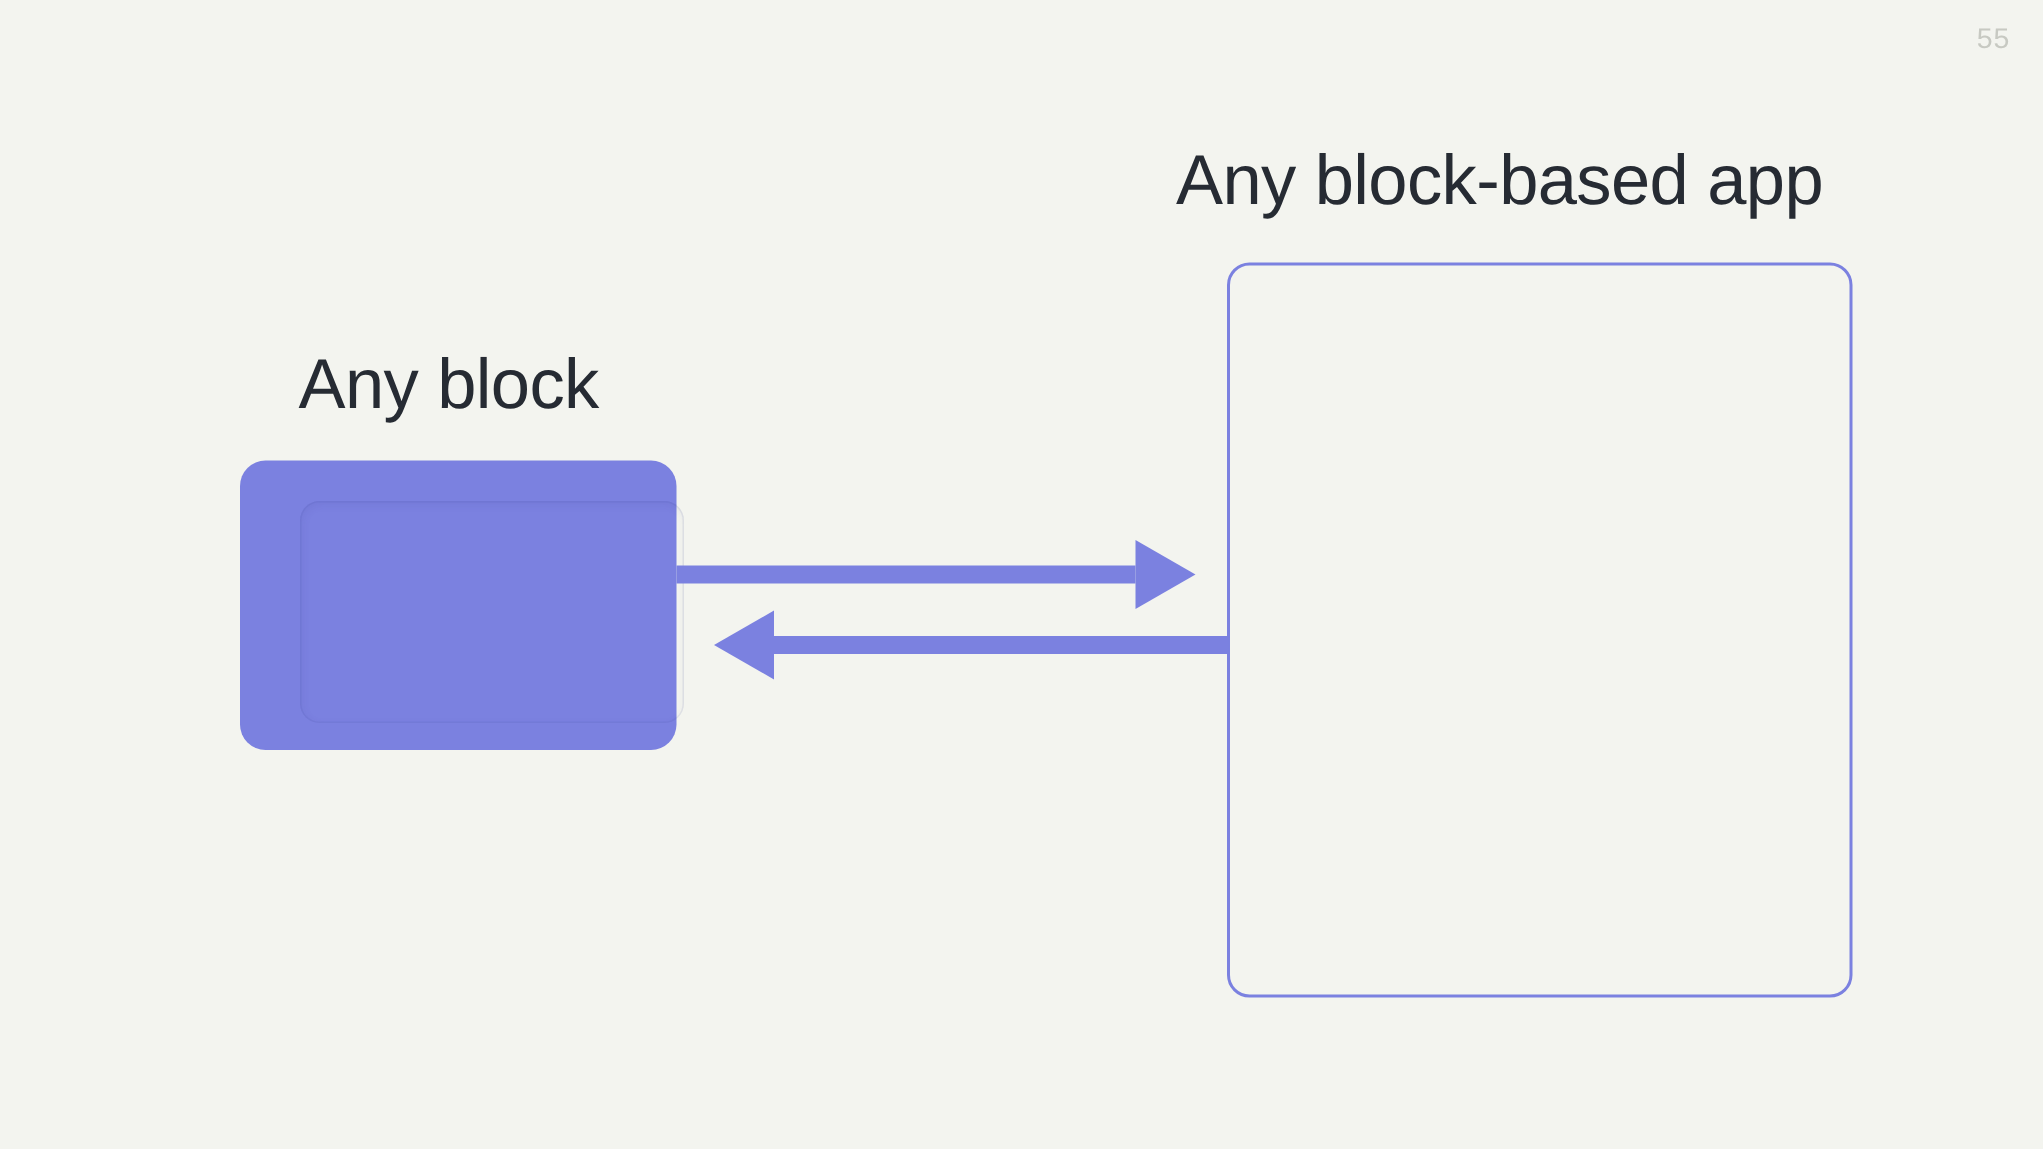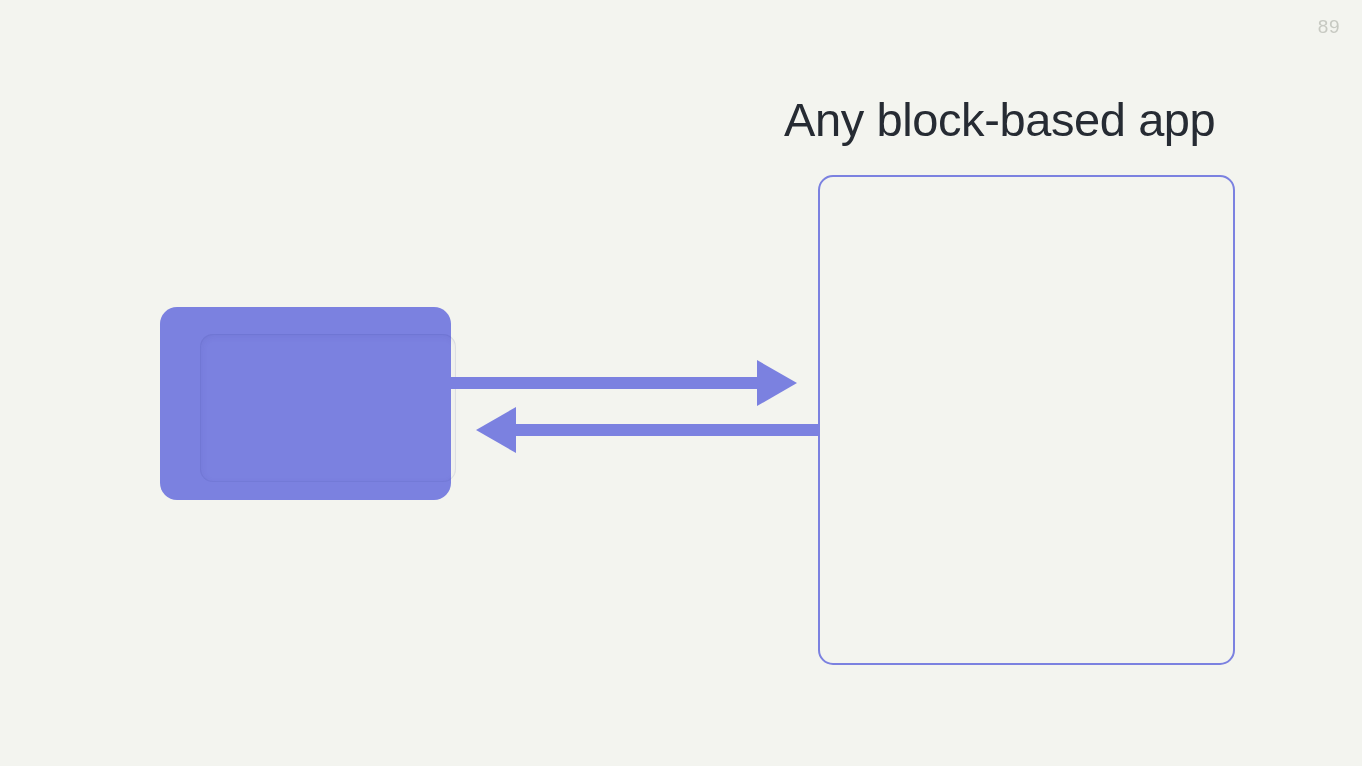--- a/index.html
+++ b/index.html
@@ -102,22 +102,23 @@
   }
   .arrow-layer svg {
     display: block;
   }
 </style>
 </head>
 <body>
 
 <div id="slide">
 
-  <div class="page-number">89</div>
+  <div class="page-number">55</div>
 
+  <div class="heading heading-left">Any block</div>
 
   <div class="heading heading-right">Any block-based app</div>
 
   <div class="block-shape">
     <div class="block-inner"></div>
   </div>
 
   <div class="app-panel"></div>
 
   <div class="arrow-layer">

